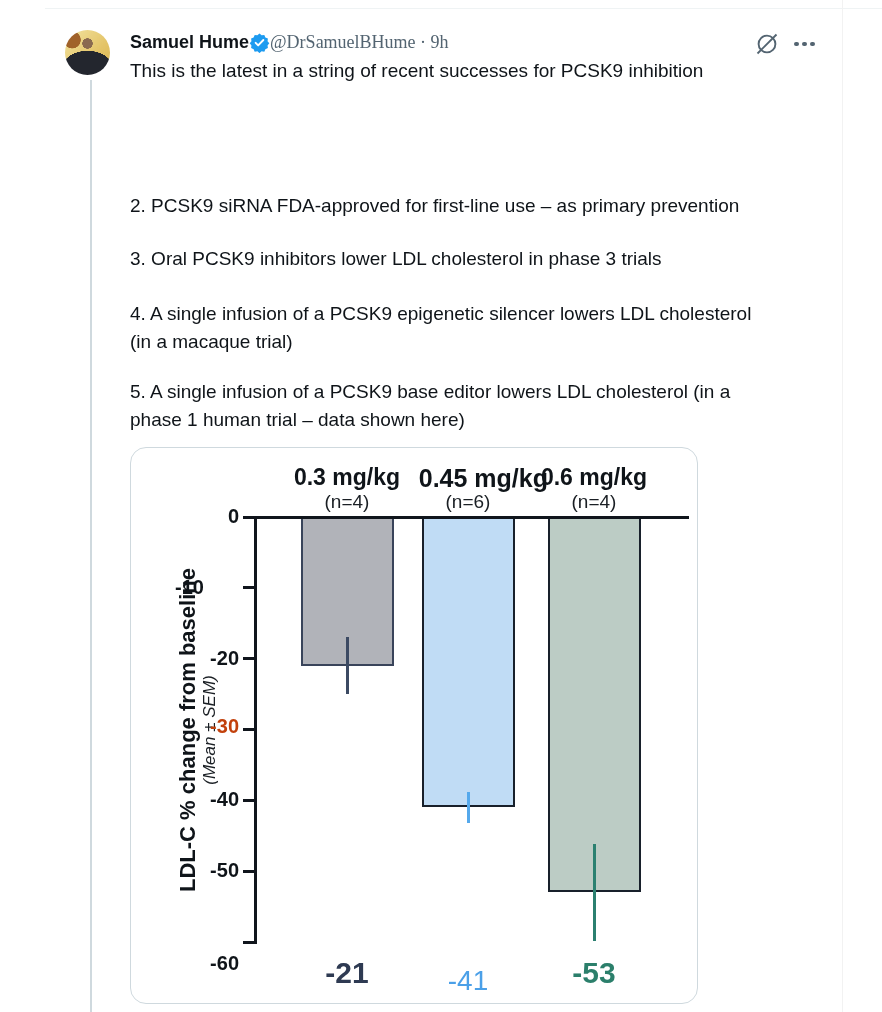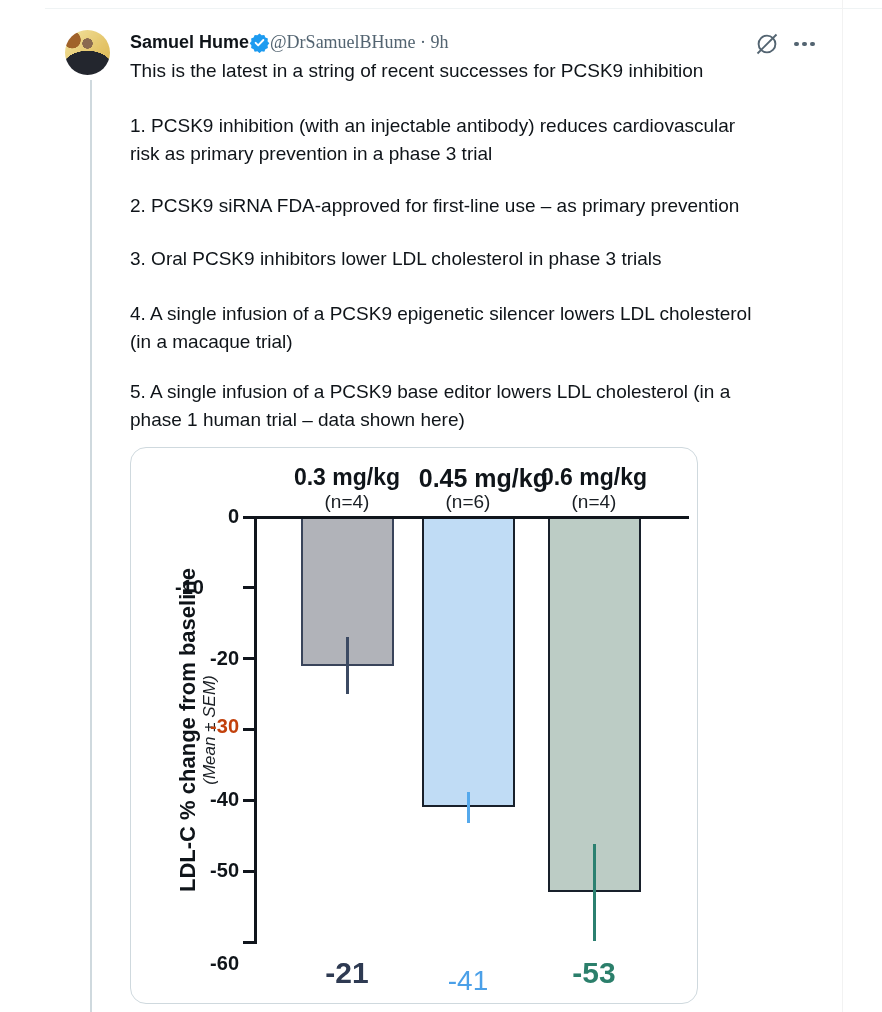--- a/index.html
+++ b/index.html
@@ -74,22 +74,20 @@
     <circle cx="12" cy="12" r="8.4" fill="none" stroke="#536471" stroke-width="1.9"></circle>
     <line x1="2.5" y1="21.5" x2="21.5" y2="2.5" stroke="#536471" stroke-width="1.9"></line>
   </svg>
   <div id="more-button" class="abs">
     <span class="dot"></span>
     <span class="dot"></span>
     <span class="dot"></span>
   </div>
 
   <div id="lead-text" class="abs tweet-text">This is the latest in a string of recent successes for PCSK9 inhibition</div>
-  <div id="para-1" class="abs tweet-text">1. PCSK9 inhibition (with an injectable antibody) reduces cardiovascular
-risk as primary prevention in a phase 3 trial</div>
   <div id="para-2" class="abs tweet-text">2. PCSK9 siRNA FDA-approved for first-line use – as primary prevention</div>
   <div id="para-3" class="abs tweet-text">3. Oral PCSK9 inhibitors lower LDL cholesterol in phase 3 trials</div>
   <div id="para-4" class="abs tweet-text">4. A single infusion of a PCSK9 epigenetic silencer lowers LDL cholesterol
 (in a macaque trial)</div>
   <div id="para-5" class="abs tweet-text">5. A single infusion of a PCSK9 base editor lowers LDL cholesterol (in a
 phase 1 human trial – data shown here)</div>
 
   <div id="chart-card" class="abs">
     <div id="y-title" class="abs">
       <div id="y-title-main">LDL-C % change from baseline</div>

